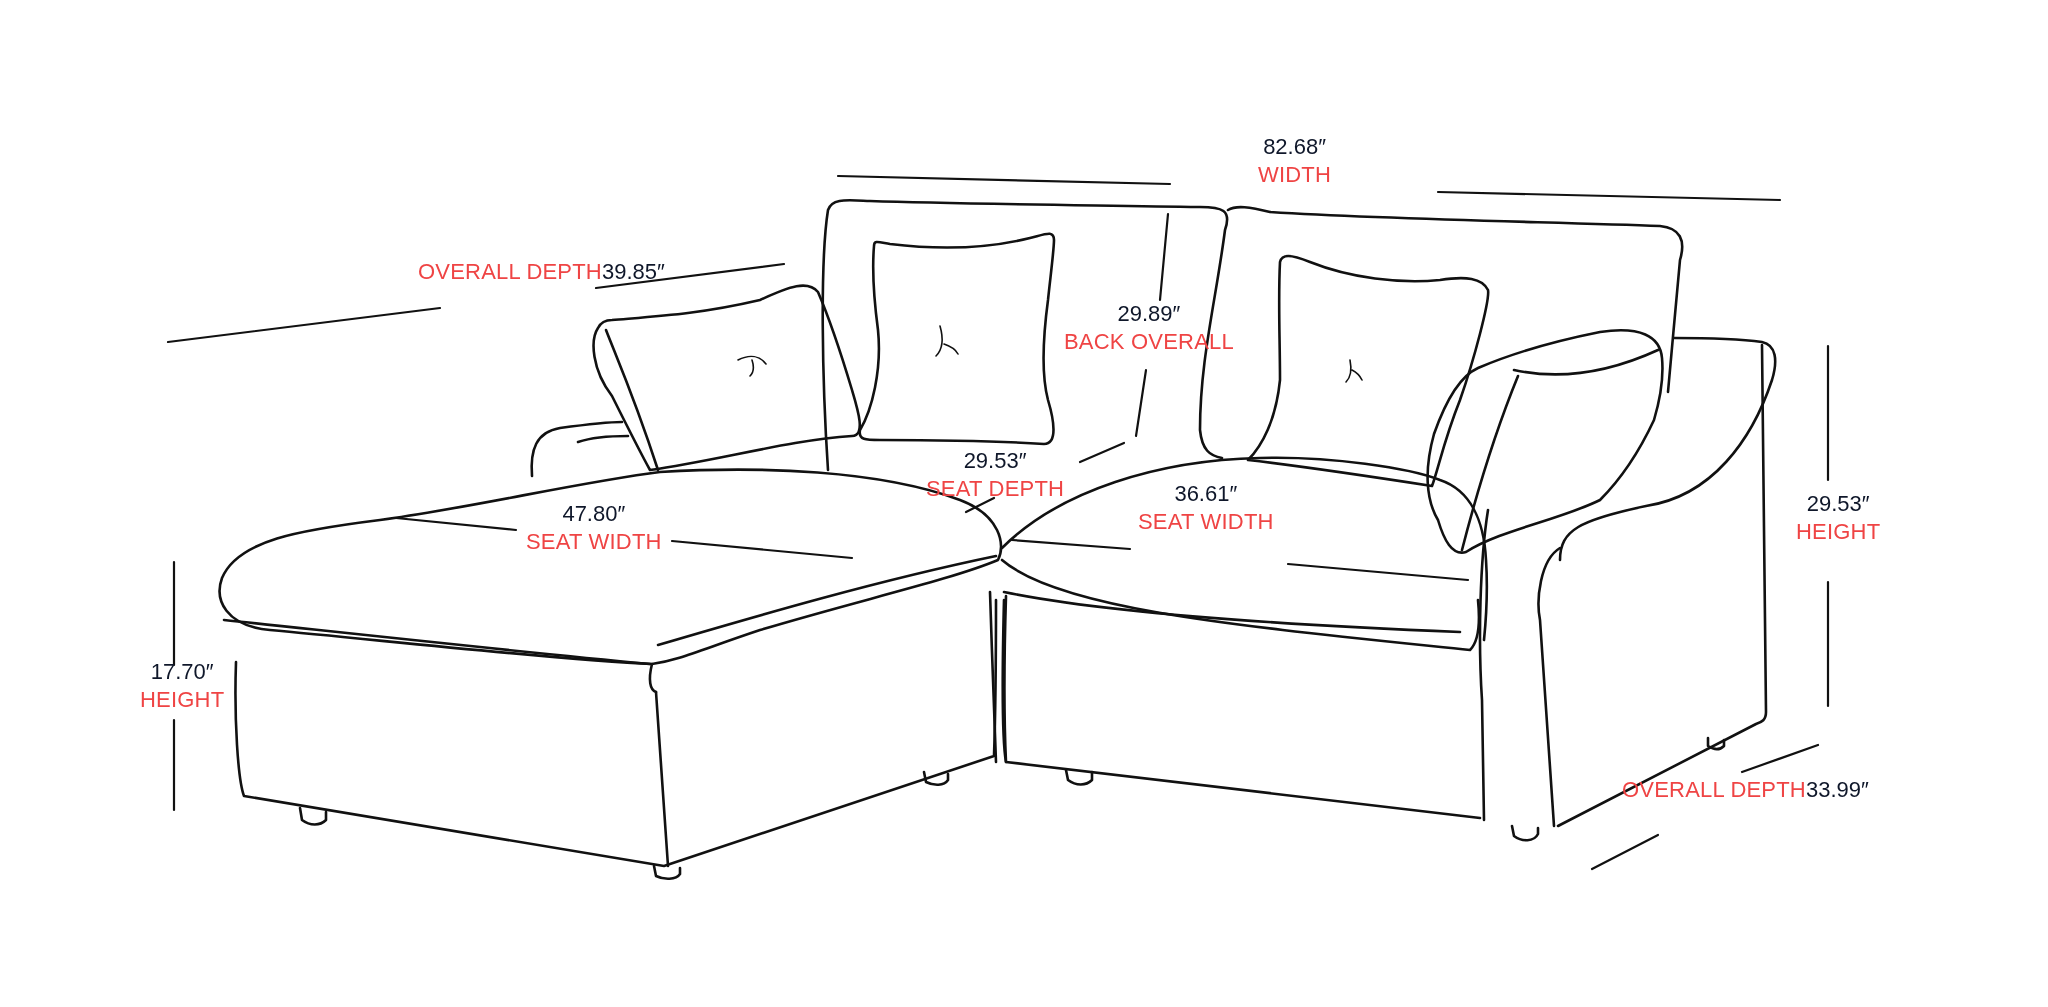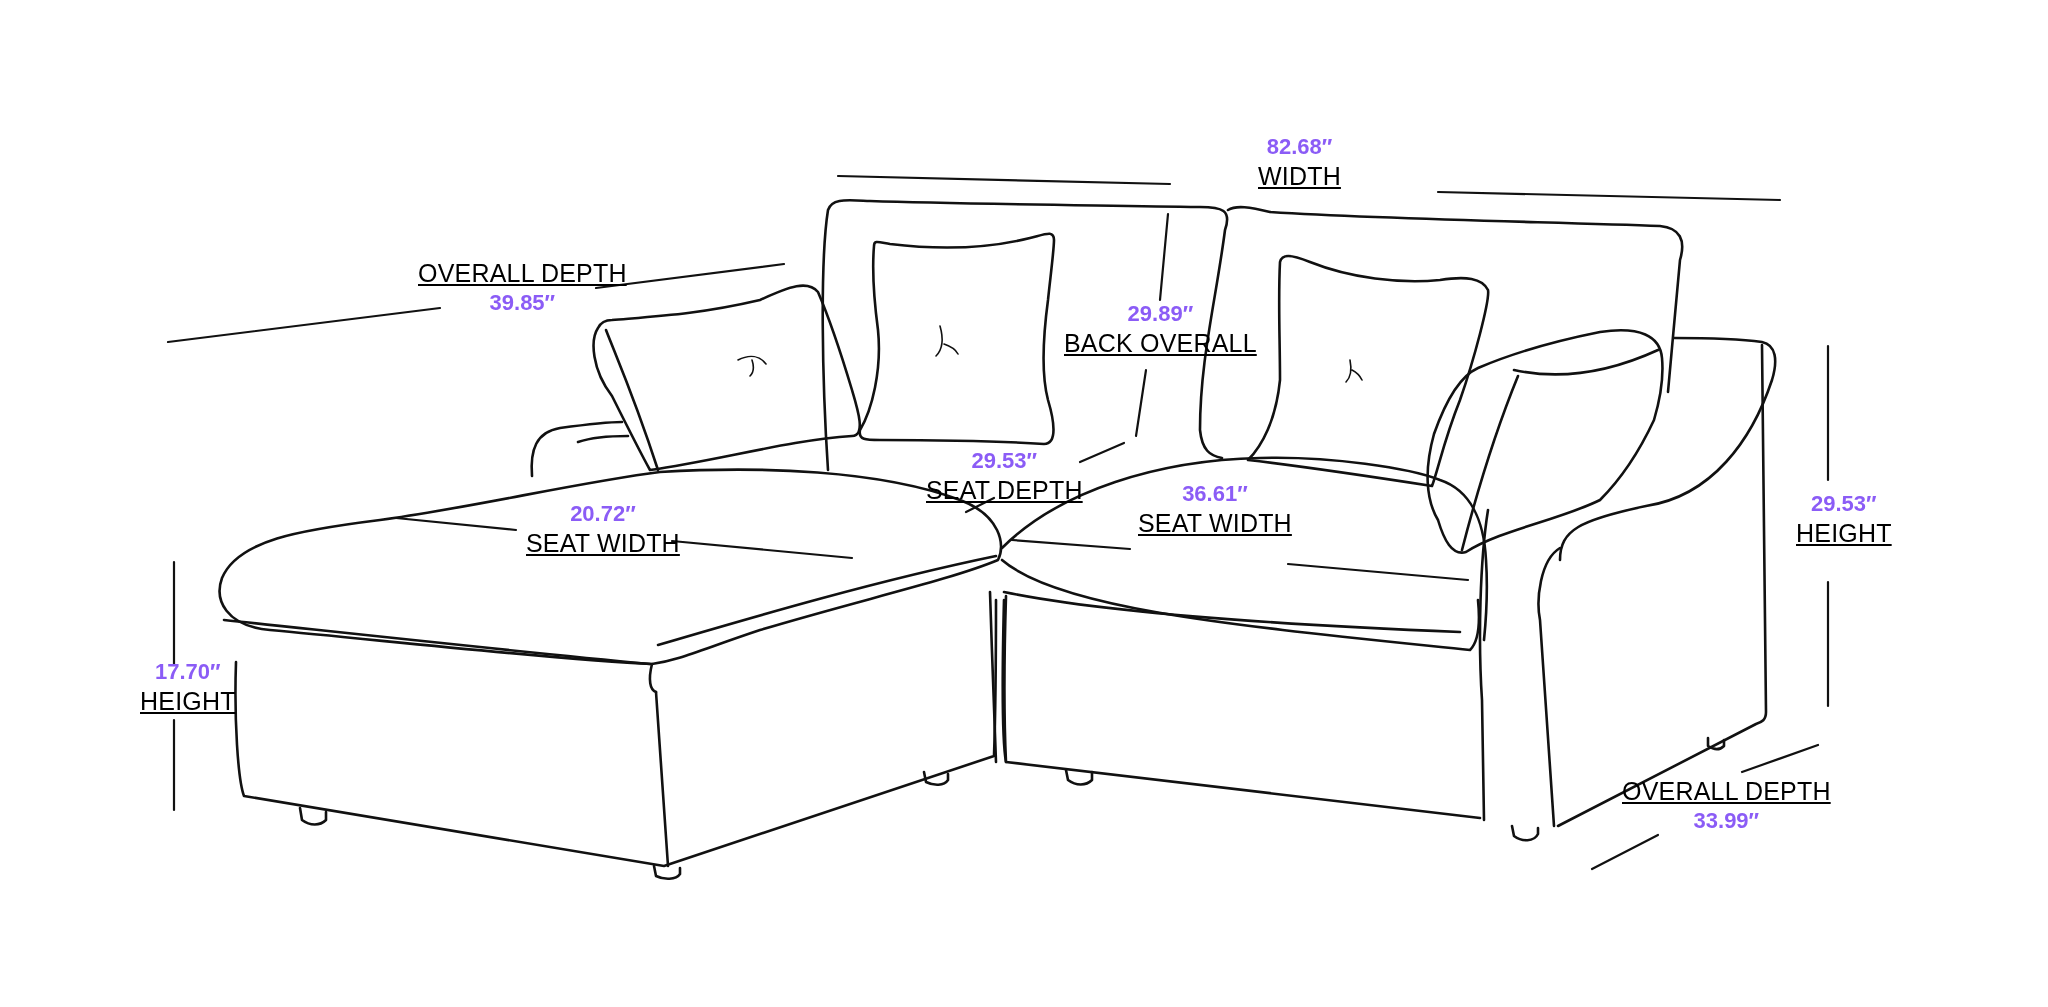--- a/index.html
+++ b/index.html
@@ -1,22 +1,22 @@
 <!DOCTYPE html>
 <html><head>
   <meta charset="utf-8">
   <style>
     html, body { margin: 0; padding: 0; background: #ffffff; }
     body { width: 2048px; height: 1007px; position: relative; overflow: hidden; font-family: "Liberation Sans", sans-serif; color: #111; }
     #drawing { position: absolute; left: 0; top: 0; width: 2048px; height: 1007px; }
     .dim-label { position: absolute; text-align: center; line-height: 1.25; white-space: nowrap; }
-    .dim-label .val { display: block; font-weight: bold; font-size: 22px; color: #8b5cf6; }
-    .dim-label .name { display: block; font-size: 25px; color: #000000; letter-spacing: 0.2px; text-decoration: underline; }
+    .dim-label .val { display: block; font-weight: normal; font-size: 22px; color: #0f172a; }
+    .dim-label .name { display: block; font-size: 22px; color: #ef4444; letter-spacing: 0.2px; }
     .dim-label.name-first .name { order: 1; }
-    .dim-label.name-first { display: flex; flex-direction: column; }
+    .dim-label.name-first { display: flex; flex-direction: row; }
     .dim-label.name-first .val { order: 2; }
     svg path, svg line { fill: none; stroke: #111; stroke-linecap: round; stroke-linejoin: round; }
   </style>
 </head>
 <body>
 
 <svg id="drawing" viewBox="0 0 2048 1007" width="2048" height="1007">
 
   <g stroke-width="2.2">
 
@@ -119,21 +119,21 @@
   <span class="val">29.89″</span>
   <span class="name">BACK OVERALL</span>
 </div>
 
 <div class="dim-label" style="left:926px; top:447px;">
   <span class="val">29.53″</span>
   <span class="name">SEAT DEPTH</span>
 </div>
 
 <div class="dim-label" style="left:526px; top:500px;">
-  <span class="val">20.72″</span>
+  <span class="val">47.80″</span>
   <span class="name">SEAT WIDTH</span>
 </div>
 
 <div class="dim-label" style="left:1138px; top:480px;">
   <span class="val">36.61″</span>
   <span class="name">SEAT WIDTH</span>
 </div>
 
 <div class="dim-label" style="left:140px; top:658px;">
   <span class="val">17.70″</span>

